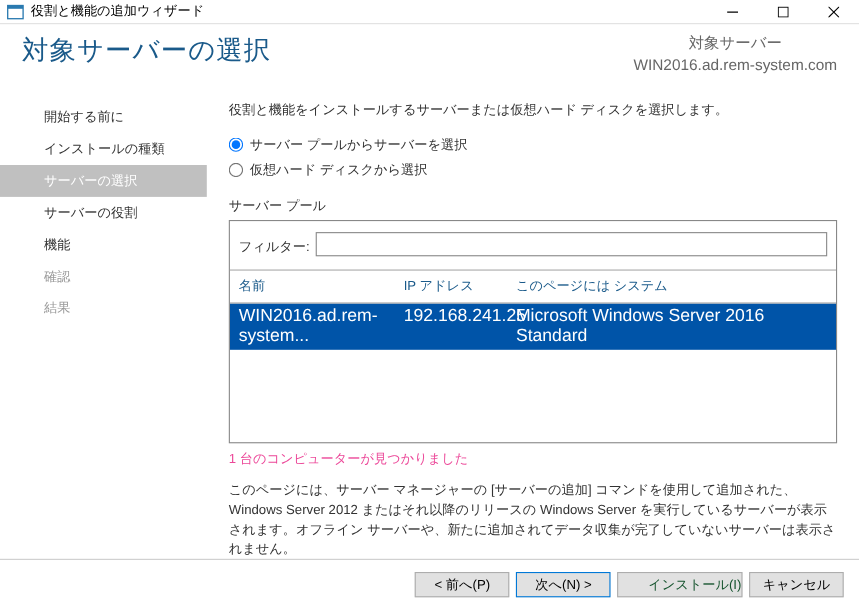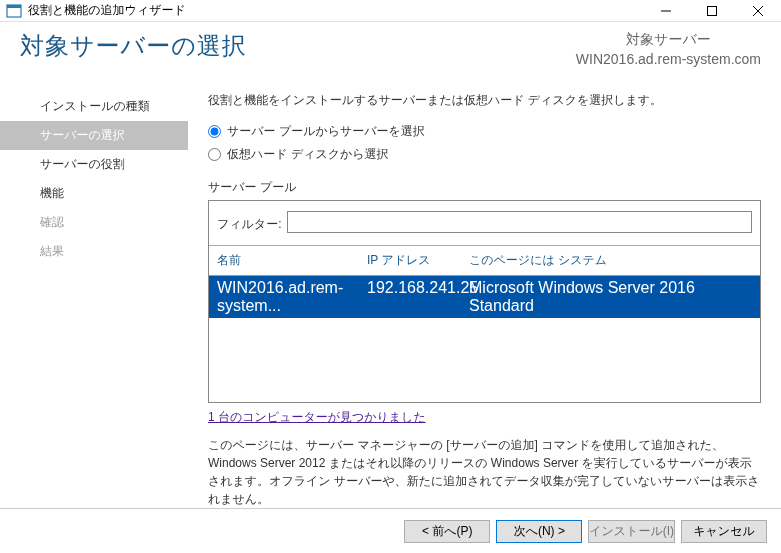--- a/index.html
+++ b/index.html
@@ -32,26 +32,26 @@
 .filter-row { display: flex; align-items: flex-end; padding: 10px 8px 12px 8px; border-bottom: 1px solid #aaa; }
 .filter-label { margin-right: 6px; font-size: 12px; }
 .filter-input { flex: 1; height: 22px; border: 1px solid #888; padding: 2px 4px; font-size: 12px; }
 .grid-head { display: flex; padding: 6px 8px; color: #1a5a8a; font-size: 12px; border-bottom: 1px solid #999; }
 .col-name { width: 150px; }
 .col-ip { width: 102px; }
 .col-os { flex: 1; }
 .grid-body { height: 126px; overflow: auto; }
 .grid-row { display: flex; padding: 3px 8px; font-size: 16px; }
 .grid-row.selected { background: #0054a8; color: #fff; }
-.found-text { margin-top: 6px; color: #4c1d95; text-decoration: underline; }
+.found-text { margin-top: 6px; color: #ec4899; }
 .desc-text { margin-top: 10px; line-height: 1.5; color: #333; }
 
 .footer { position: absolute; bottom: 0; left: 0; right: 0; height: 45px; border-top: 1px solid #ccc; display: flex; align-items: center; justify-content: flex-end; padding: 0 14px; gap: 6px; }
 .footer button { height: 23px; min-width: 86px; font-size: 12px; background: #e1e1e1; border: 1px solid #adadad; cursor: pointer; }
-.footer button:disabled { color: #737373; }
+.footer button:disabled { color: #14532d; padding-left: 27px; }
 .footer button.primary { border: 1px solid #0078d7; }
 </style>
 </head>
 <body>
 
 <div class="titlebar">
   <span class="app-icon">
     <svg viewBox="0 0 16 16">
         <rect x="1" y="2" width="14" height="12" fill="none" stroke="#2a7ab0" stroke-width="1.2"></rect>
         <rect x="1" y="2" width="14" height="3" fill="#2a7ab0"></rect>
@@ -80,20 +80,21 @@
 <div class="header">
   <div class="page-title">対象サーバーの選択</div>
   <div class="srv-info">
     <div>対象サーバー</div>
     <div>WIN2016.ad.rem-system.com</div>
   </div>
 </div>
 
 <div class="body">
   <div class="sidebar">
+    <div class="side-item">開始する前に</div>
     <div class="side-item">インストールの種類</div>
     <div class="side-item selected">サーバーの選択</div>
     <div class="side-item">サーバーの役割</div>
     <div class="side-item">機能</div>
     <div class="side-item dim">確認</div>
     <div class="side-item dim">結果</div>
   </div>
 
   <div class="content">
     <div class="instr">役割と機能をインストールするサーバーまたは仮想ハード ディスクを選択します。</div>

